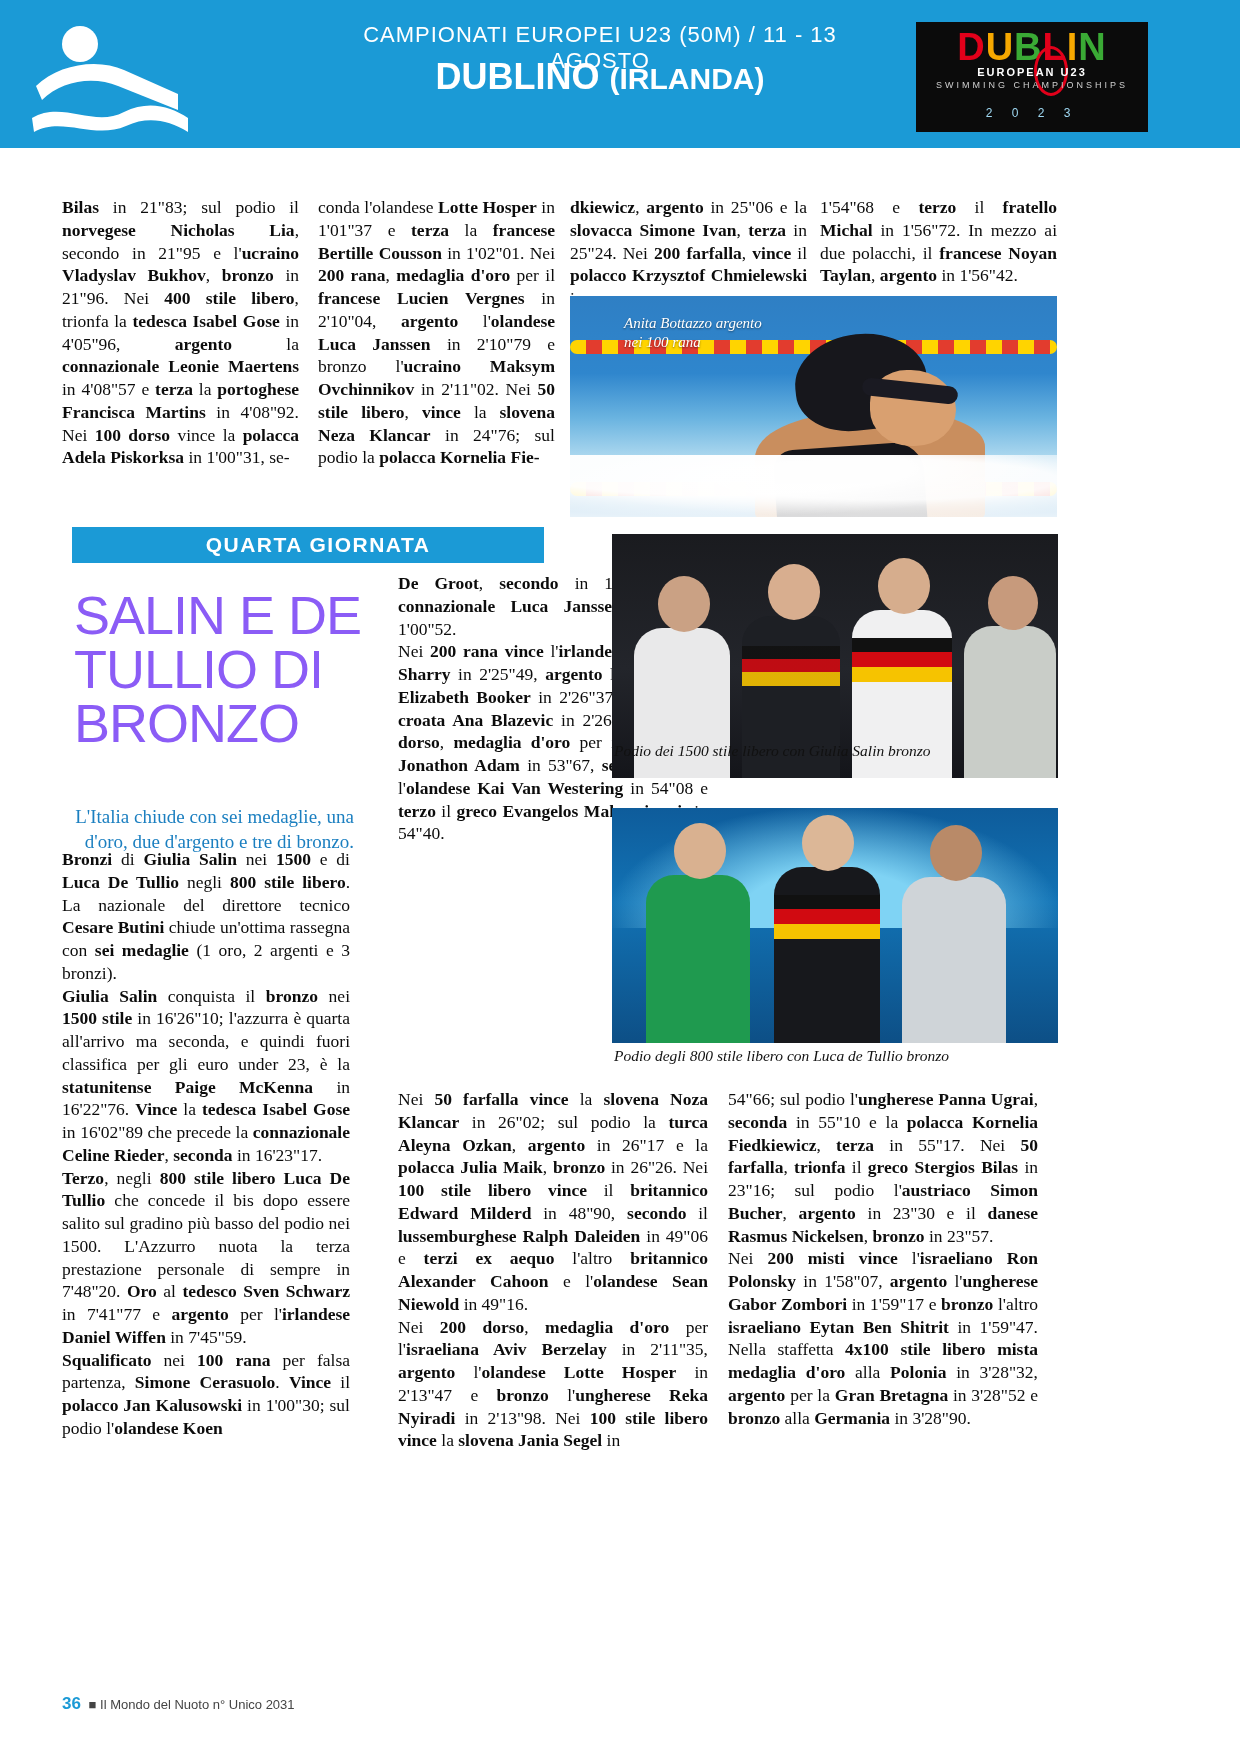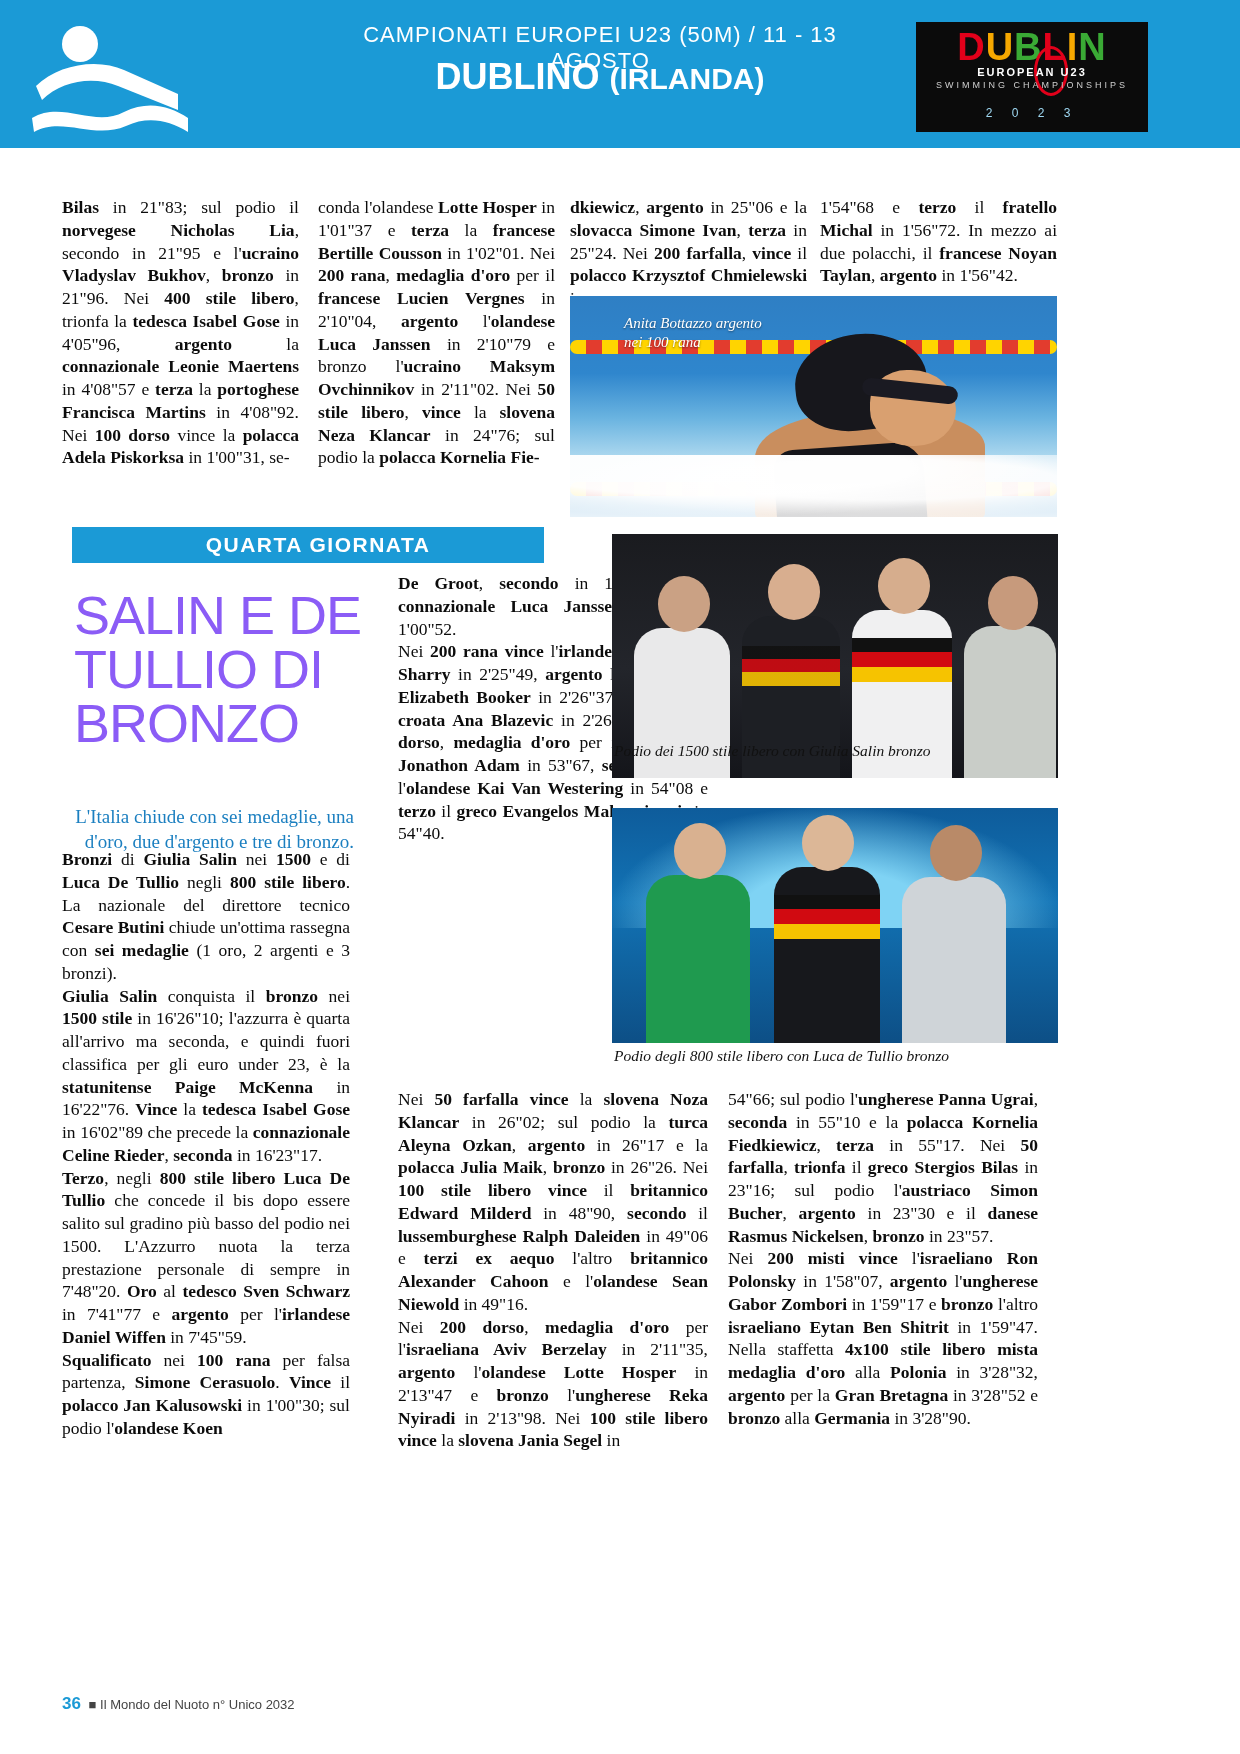--- a/index.html
+++ b/index.html
@@ -297,14 +297,14 @@
   <div class="pod-person" style="left:162px; width:106px; height:176px; background:#17181c;"></div>
   <div class="pod-head" style="left:190px; bottom:172px; width:52px; height:56px; background:#dcb797;"></div>
   <div class="pod-person" style="left:290px; width:104px; height:166px; background:#cfd4d8;"></div>
   <div class="pod-head" style="left:318px; bottom:162px; width:52px; height:56px; background:#b98a68;"></div>
   <div style="position:absolute;left:162px;bottom:104px;width:106px;height:44px;background:repeating-linear-gradient(180deg,#111 0 14px,#d10a11 14px 29px,#f6c300 29px 44px);"></div>
 </div>
 <div class="caption" id="cap-800">Podio degli 800 stile libero con Luca de Tullio bronzo</div>
 
 <div class="footer">
   <span class="pagenum">36</span>
-  <span>■ <span>Il Mondo del Nuoto n° Unico 2032</span></span>
+  <span>■ <span>Il Mondo del Nuoto n° Unico 2031</span></span>
 </div>
 
 </body></html>

